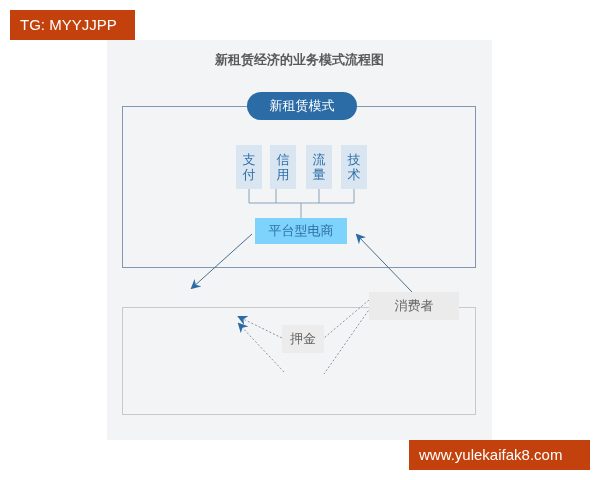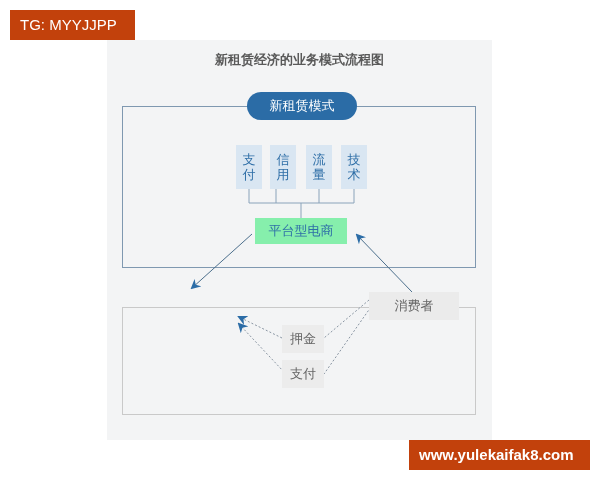--- a/index.html
+++ b/index.html
@@ -7,21 +7,21 @@
     width: 600px; height: 480px; position: relative; overflow: hidden;
     background: #ffffff;
     font-family: "DejaVu Sans", "Liberation Sans", sans-serif;
   }
   .watermark {
     position: absolute; background: #c2410c; color: #ffffff;
     font-family: "Liberation Sans", "DejaVu Sans", sans-serif;
     font-size: 15px; line-height: 30px; padding: 0 10px;
   }
   .wm-top { left: 10px; top: 10px; height: 30px; width: 105px; }
-  .wm-bottom { left: 409px; top: 440px; height: 30px; width: 161px; font-weight: bold; }
+  .wm-bottom { left: 409px; top: 440px; height: 30px; width: 161px; }
   .panel {
     position: absolute; left: 107px; top: 40px; width: 385px; height: 400px;
     background: #f3f4f5;
   }
   .title {
     position: absolute; left: 0; top: 11px; width: 385px; text-align: center;
     font-size: 13px; font-weight: bold; color: #595959;
   }
   .frame-new {
     position: absolute; left: 15px; top: 66px; width: 354px; height: 162px;
@@ -42,21 +42,21 @@
     font-size: 13px; line-height: 28px; text-align: center;
   }
   .vbox {
     position: absolute; top: 105px; width: 26px; height: 44px;
     background: #d9e6f2; color: #2f6fa7; font-size: 13px;
     display: flex; flex-direction: column; align-items: center; justify-content: center;
     line-height: 15px;
   }
   .platform {
     position: absolute; left: 148px; top: 178px; width: 92px; height: 26px;
-    background: #86efac; color: #2f6fa7; font-size: 13px; line-height: 26px;
+    background: #7dd3fc; color: #2f6fa7; font-size: 13px; line-height: 26px;
     text-align: center;
   }
   .gbox {
     position: absolute; background: #ebebeb; color: #666666; font-size: 13px;
     text-align: center;
   }
   .rent-co { left: 40px; top: 252px; width: 90px; height: 28px; line-height: 28px; }
   .consumer { left: 262px; top: 252px; width: 90px; height: 28px; line-height: 28px; }
   .deposit { left: 175px; top: 285px; width: 42px; height: 28px; line-height: 28px; background:#ececec; }
   .pay { left: 175px; top: 320px; width: 42px; height: 28px; line-height: 28px; background:#ececec; }
@@ -117,17 +117,16 @@
   </div>
   <div class="vbox" style="left:234px;">
     <span>技</span>
     <span>术</span>
   </div>
 
   <div class="platform">平台型电商</div>
 
   <div class="gbox deposit">押金</div>
   <div class="gbox consumer">消费者</div>
-  <div class="gbox pay">支付</div>
 
 </div>
 
 <div class="watermark wm-bottom">www.yulekaifak8.com</div>
 
 </body></html>

